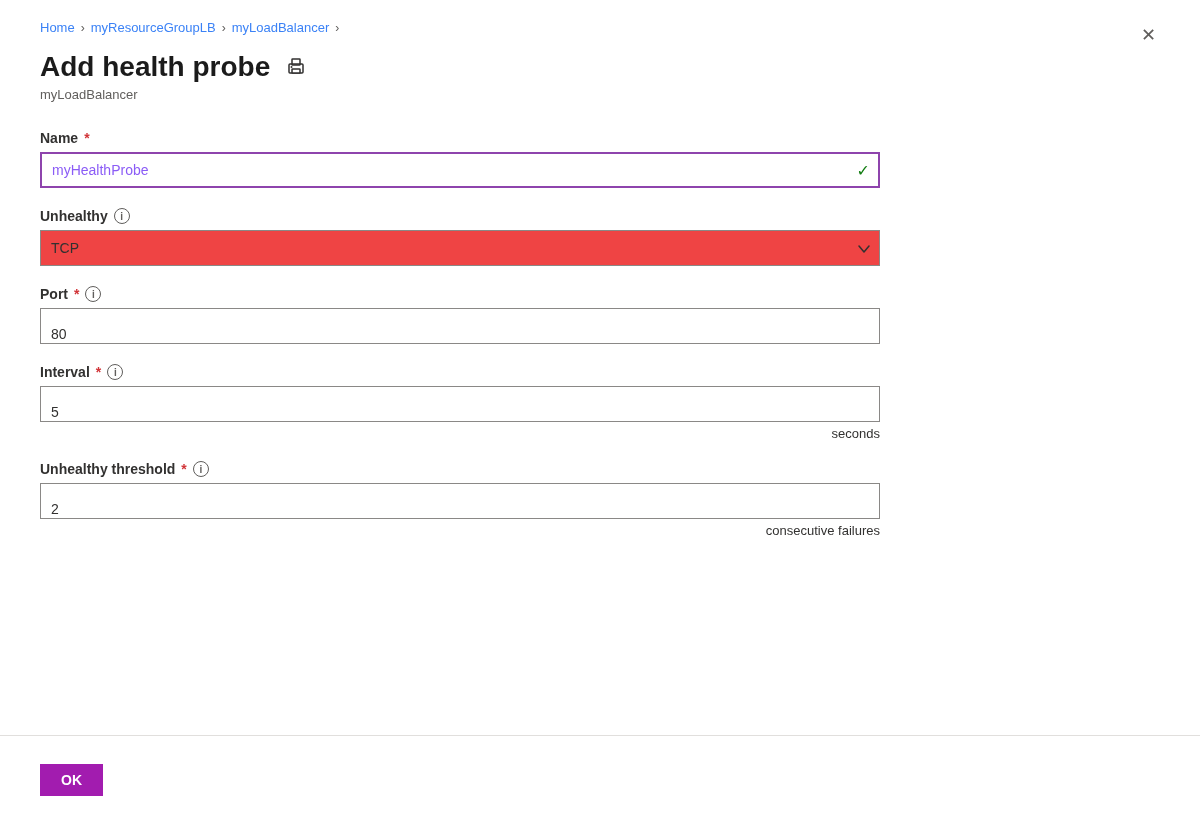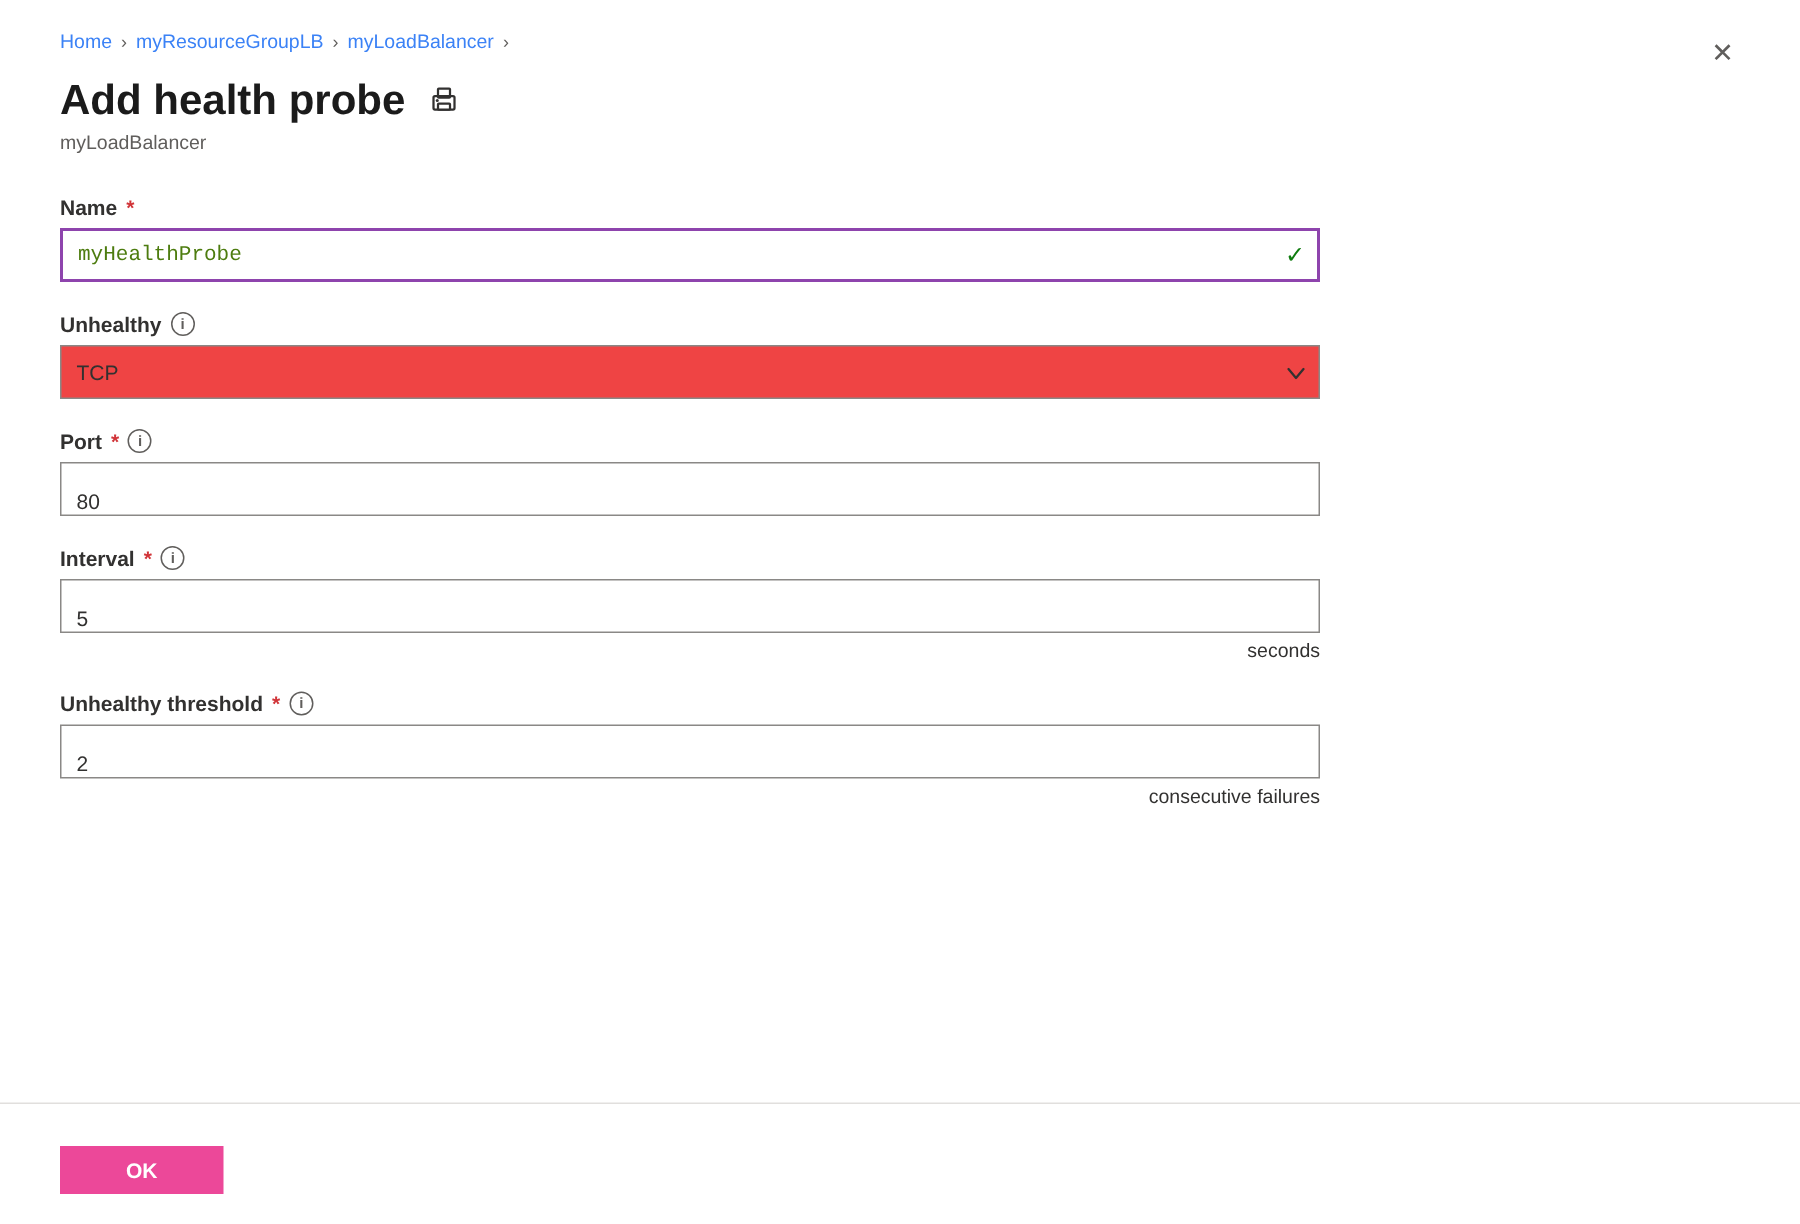--- a/index.html
+++ b/index.html
@@ -144,24 +144,24 @@
       position: relative;
       width: 840px;
     }
 
     .name-input {
       width: 100%;
       height: 36px;
       border: 2px solid #8e44ad;
       padding: 6px 32px 6px 10px;
       font-size: 14px;
-      color: #4d7c0f;
+      color: #8b5cf6;
       background: #ffffff;
       outline: none;
-      font-family: Liberation Mono, monospace;
+      font-family: Liberation Sans, sans-serif;
     }
 
     .input-check-icon {
       position: absolute;
       right: 10px;
       top: 50%;
       transform: translateY(-50%);
       color: #107c10;
       font-size: 16px;
     }
@@ -212,24 +212,24 @@
       background: #e1dfdd;
     }
 
     .footer {
       position: absolute;
       bottom: 20px;
       left: 40px;
     }
 
     .ok-btn {
-      background: #ec4899;
+      background: #a21caf;
       color: #ffffff;
       border: none;
-      padding: 8px 44px;
+      padding: 8px 21px;
       font-size: 14px;
       font-weight: 600;
       cursor: pointer;
       font-family: inherit;
     }
   </style>
 </head>
 <body>
 
 <div class="page-container">

